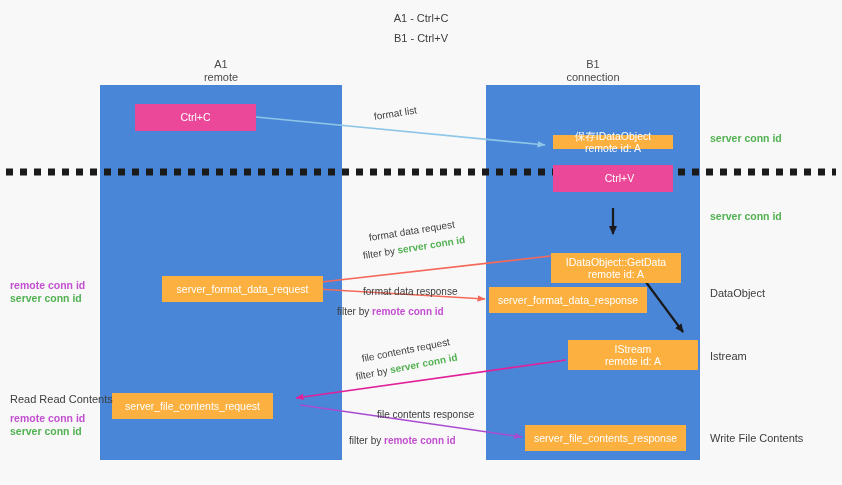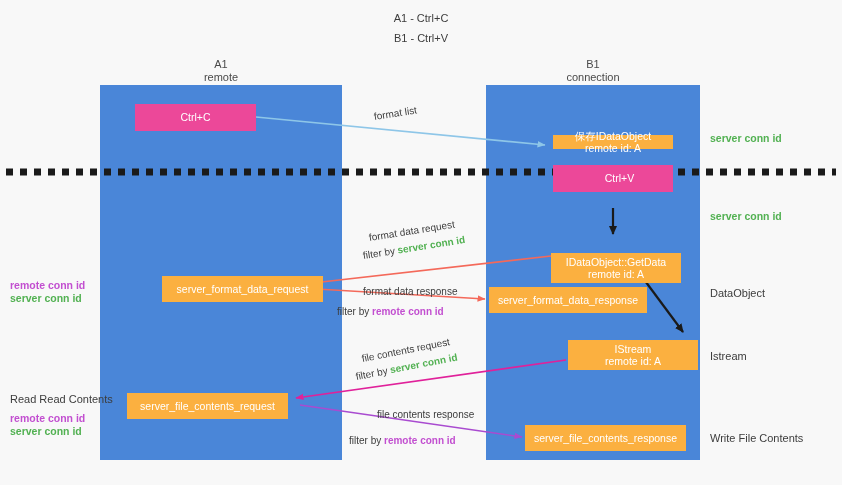--- a/index.html
+++ b/index.html
@@ -170,21 +170,21 @@
 
 <div class="box orange" style="left:489px; top:287px; width:158px; height:26px;">
   <span>server_format_data_response</span>
 </div>
 
 <div class="box orange" style="left:568px; top:340px; width:130px; height:30px;">
   <span>IStream</span>
   <span class="l2">remote id: A</span>
 </div>
 
-<div class="box orange" style="left:127px; top:393px; width:161px; height:26px;">
+<div class="box orange" style="left:112px; top:393px; width:161px; height:26px;">
   <span>server_file_contents_request</span>
 </div>
 
 <div class="box orange" style="left:525px; top:425px; width:161px; height:26px;">
   <span>server_file_contents_response</span>
 </div>
 
 <div class="edge-label rot-up" style="left:375px; top:110px;">
   <span>format list</span>
 </div>

